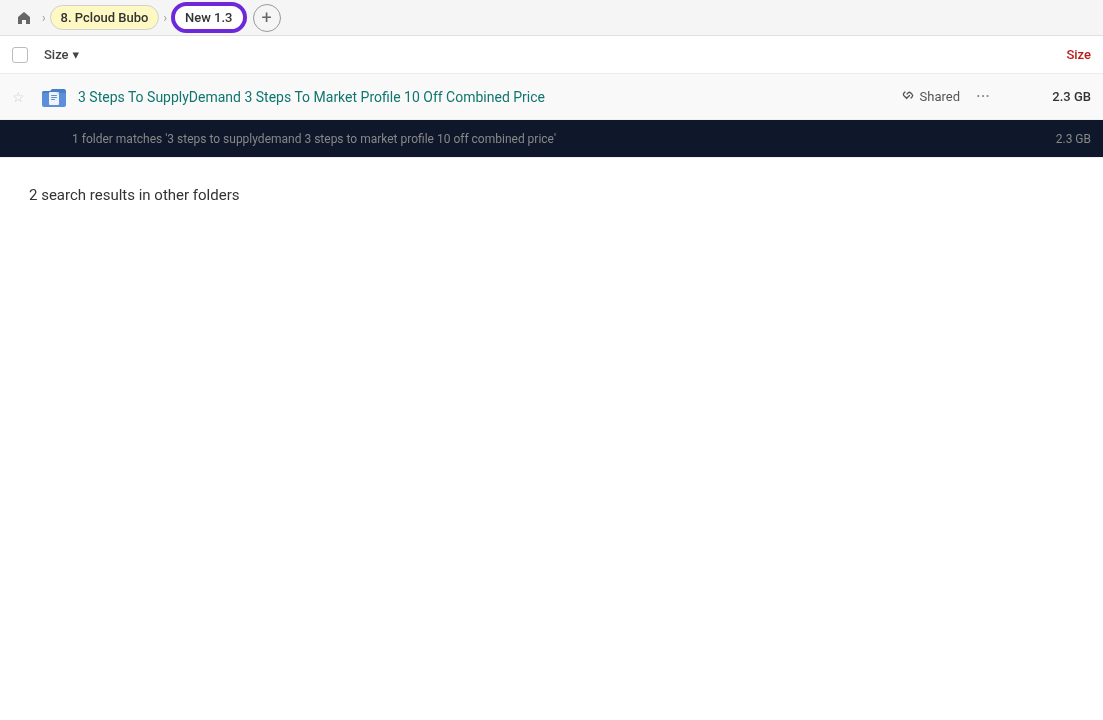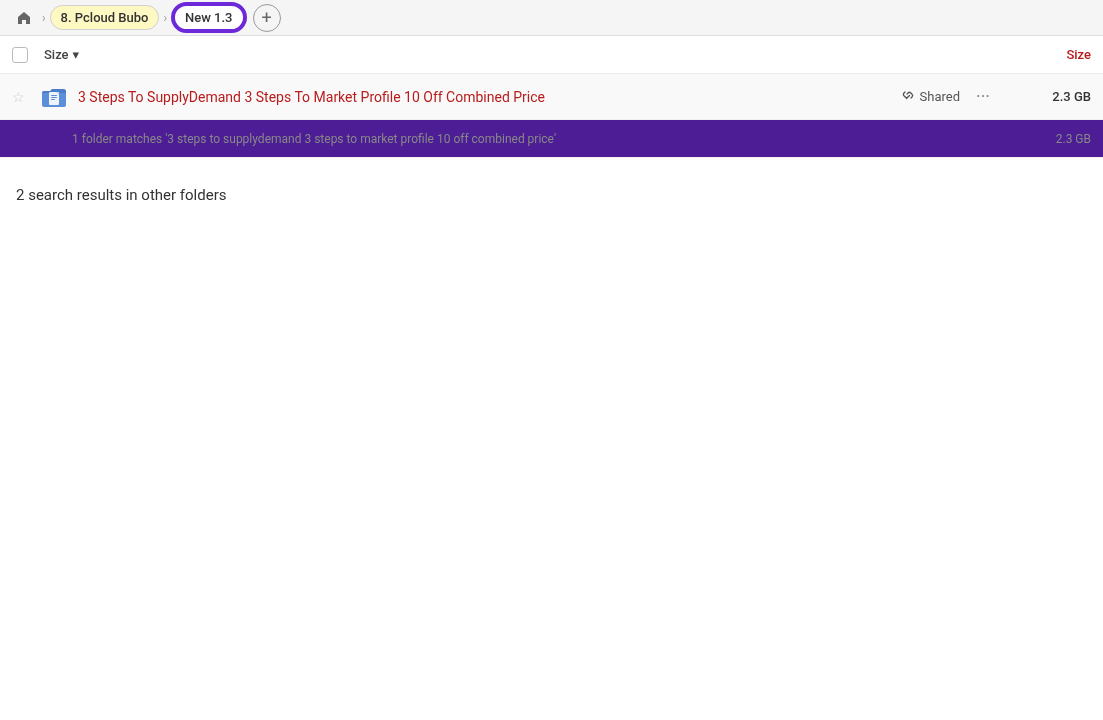--- a/index.html
+++ b/index.html
@@ -147,21 +147,21 @@
     }
 
     .folder-icon-svg {
       width: 28px;
       height: 28px;
     }
 
     .file-name {
       flex: 1;
       font-size: 14px;
-      color: #b91c1c;
+      color: #0f766e;
       font-weight: 400;
       white-space: nowrap;
       overflow: hidden;
       text-overflow: ellipsis;
       padding-left: 6px;
     }
 
     .file-shared {
       display: flex;
       align-items: center;
@@ -188,39 +188,39 @@
       font-weight: 500;
     }
 
     
     .match-row {
       display: flex;
       align-items: center;
       height: 38px;
       padding: 0 12px 0 72px;
       border-bottom: 1px solid #f0f0f0;
-      background: #4c1d95;
+      background: #0f172a;
     }
 
     .match-text {
       flex: 1;
       font-size: 12px;
       color: #888;
     }
 
     .match-size {
       width: 80px;
       text-align: right;
       font-size: 12px;
       color: #888;
     }
 
     
     .other-folders-section {
-      padding: 28px 16px 16px 16px;
+      padding: 28px 16px 16px 29px;
     }
 
     .other-folders-title {
       font-size: 15px;
       color: #333;
       font-weight: 400;
     }
 
     
     .checkbox {

